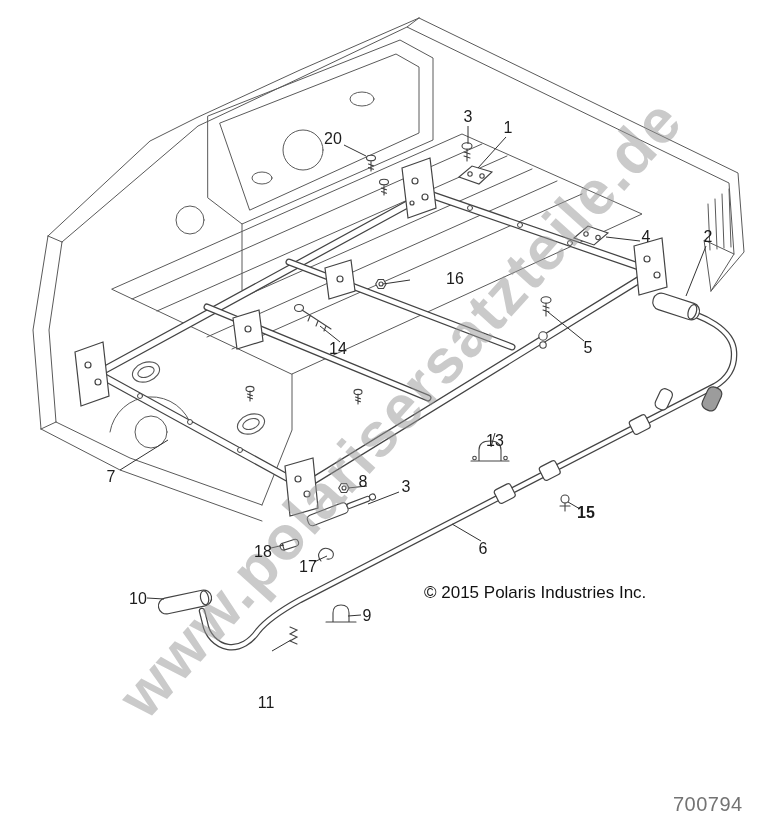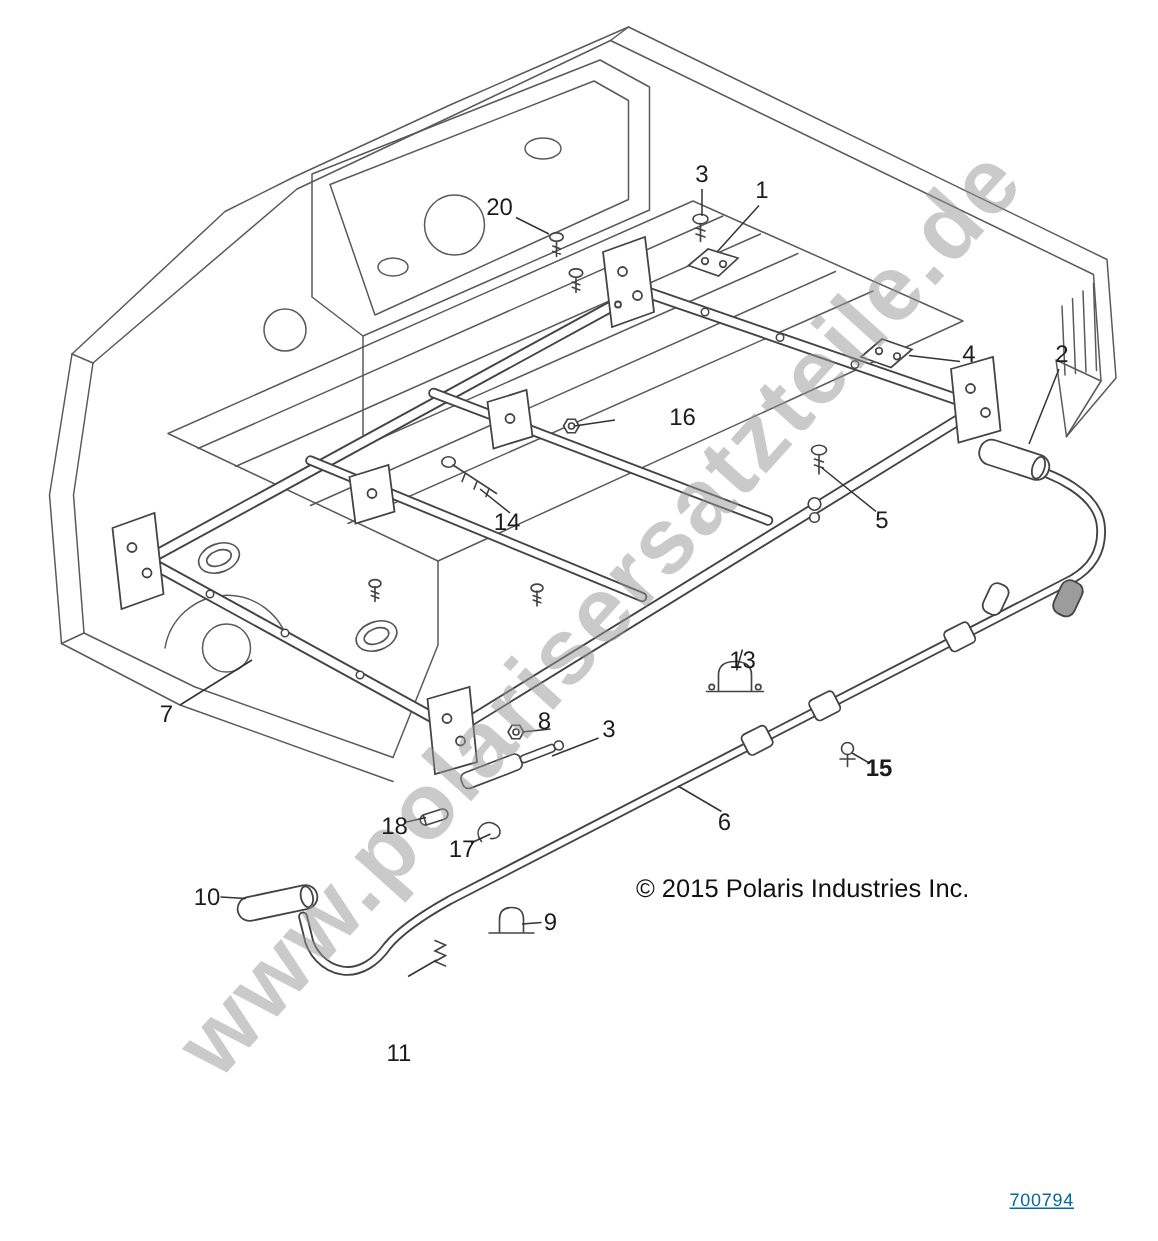--- a/index.html
+++ b/index.html
@@ -38,24 +38,23 @@
     position: absolute;
     left: 424px;
     top: 583px;
     font-size: 17px;
     color: #111111;
   }
   .part-number {
     position: absolute;
     left: 673px;
     top: 793px;
-    font-size: 12px;
+    font-size: 20px;
     letter-spacing: 0.5px;
-    color: #0369a1;
-    text-decoration: underline;
+    color: #737373;
   }
 </style>
 </head>
 <body>
 
 <div class="canvas">
 
   <svg class="art" width="772" height="827" viewBox="0 0 772 827">
 
     <g stroke="#5a5a5a" stroke-width="1" fill="none" stroke-linejoin="round" stroke-linecap="round">

